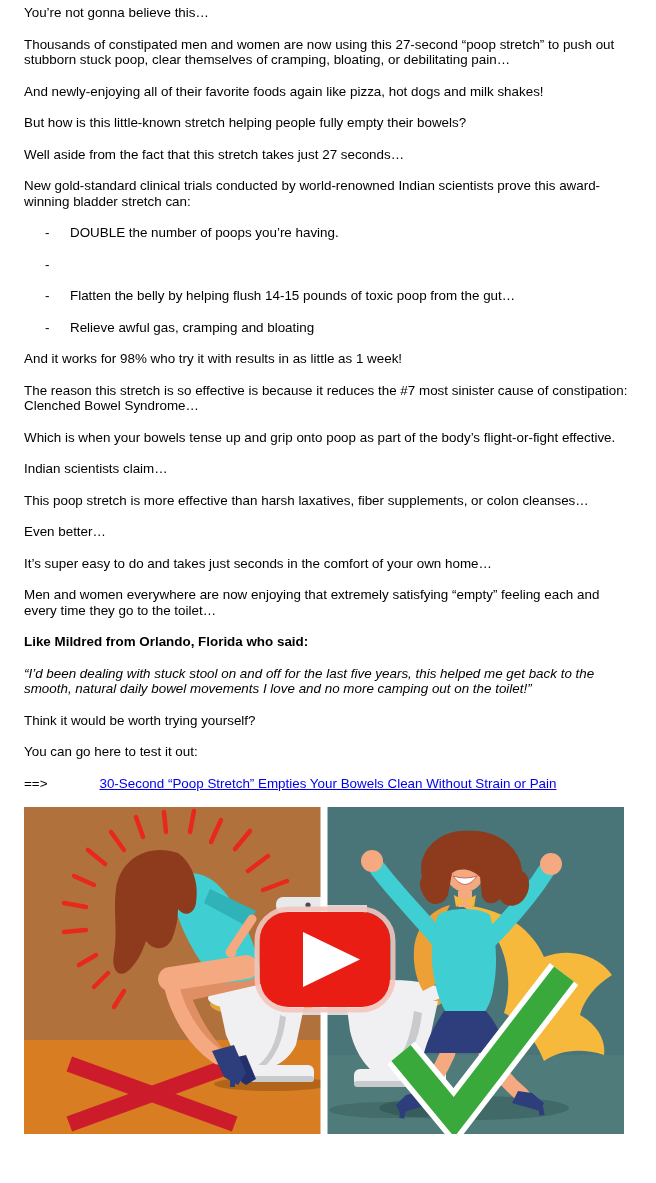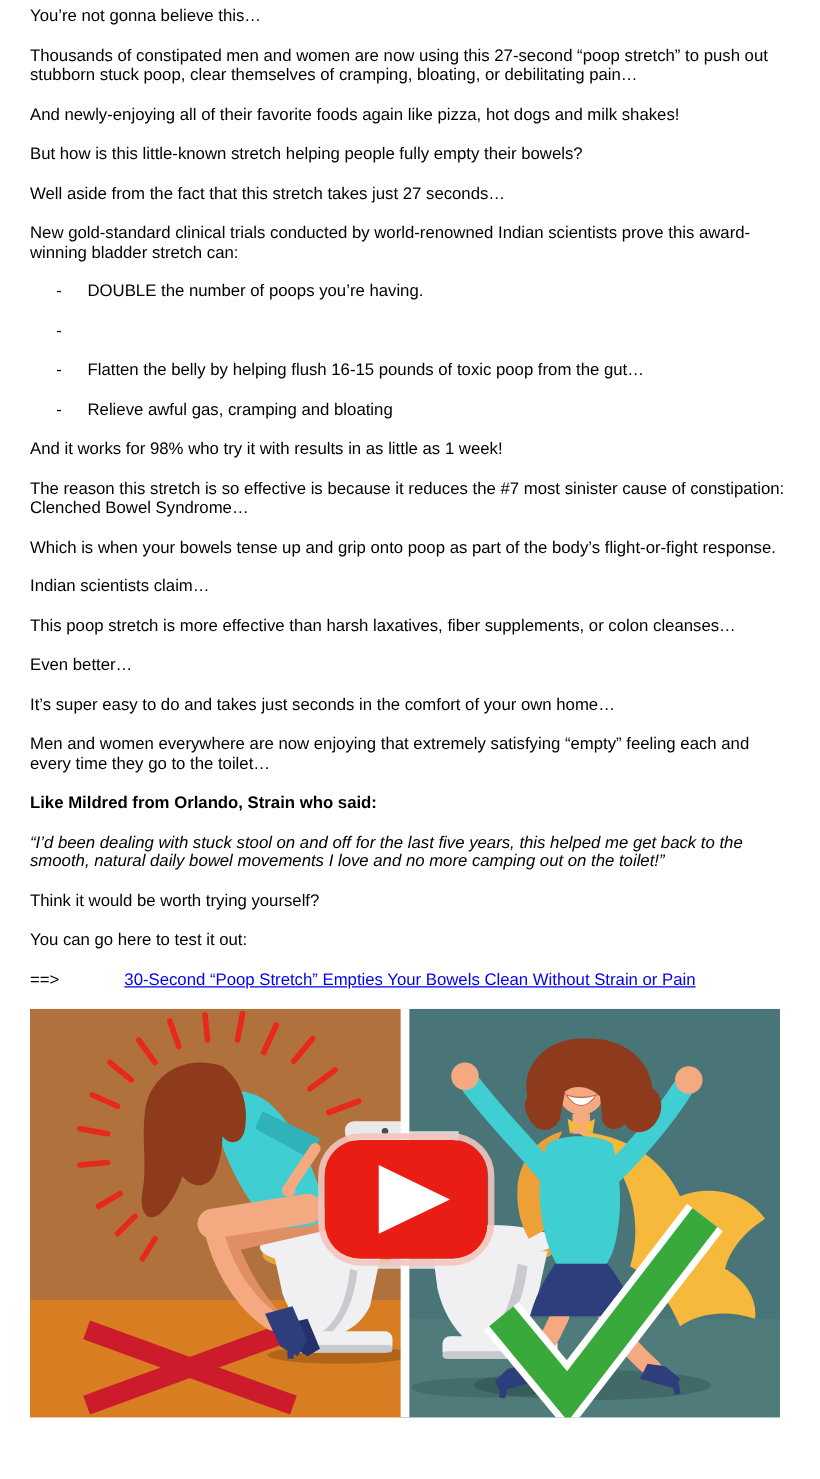--- a/index.html
+++ b/index.html
@@ -38,38 +38,38 @@
   <ul class="benefits">
     <li>
       <span class="li-marker">-</span>
       <span>DOUBLE the number of poops you’re having.</span>
     </li>
     <li>
       <span class="li-marker">-</span>
     </li>
     <li>
       <span class="li-marker">-</span>
-      <span>Flatten the belly by helping flush 16-15 pounds of toxic poop from the gut…</span>
+      <span>Flatten the belly by helping flush 14-15 pounds of toxic poop from the gut…</span>
     </li>
     <li>
       <span class="li-marker">-</span>
       <span>Relieve awful gas, cramping and bloating</span>
     </li>
   </ul>
 
   <p>And it works for 98% who try it with results in as little as 1 week!</p>
   <p>The reason this stretch is so effective is because it reduces the #7 most sinister cause of constipation: Clenched Bowel Syndrome…</p>
-  <p>Which is when your bowels tense up and grip onto poop as part of the body’s flight-or-fight response.</p>
+  <p>Which is when your bowels tense up and grip onto poop as part of the body’s flight-or-fight effective.</p>
   <p>Indian scientists claim…</p>
   <p>This poop stretch is more effective than harsh laxatives, fiber supplements, or colon cleanses…</p>
   <p>Even better…</p>
   <p>It’s super easy to do and takes just seconds in the comfort of your own home…</p>
   <p>Men and women everywhere are now enjoying that extremely satisfying “empty” feeling each and every time they go to the toilet…</p>
 
-  <p class="bold">Like Mildred from Orlando, Strain who said:</p>
+  <p class="bold">Like Mildred from Orlando, Florida who said:</p>
   <p class="quote">“I’d been dealing with stuck stool on and off for the last five years, this helped me get back to the smooth, natural daily bowel movements I love and no more camping out on the toilet!”</p>
 
   <p>Think it would be worth trying yourself?</p>
   <p>You can go here to test it out:</p>
 
   <p>
     <span class="cta-prefix">==&gt;</span><a class="cta-link" href="#">30-Second “Poop Stretch” Empties Your Bowels Clean Without Strain or Pain</a>
   </p>
 
   <div class="thumb">

